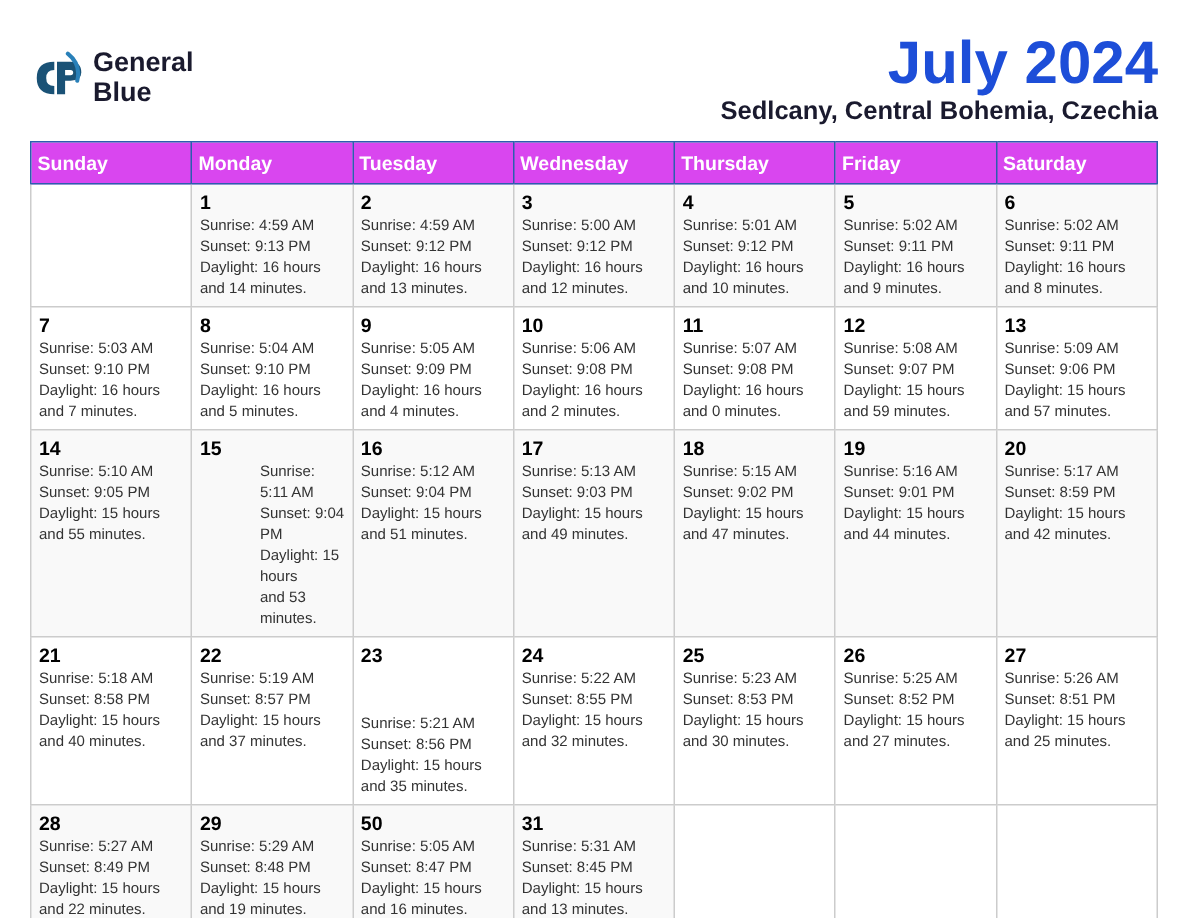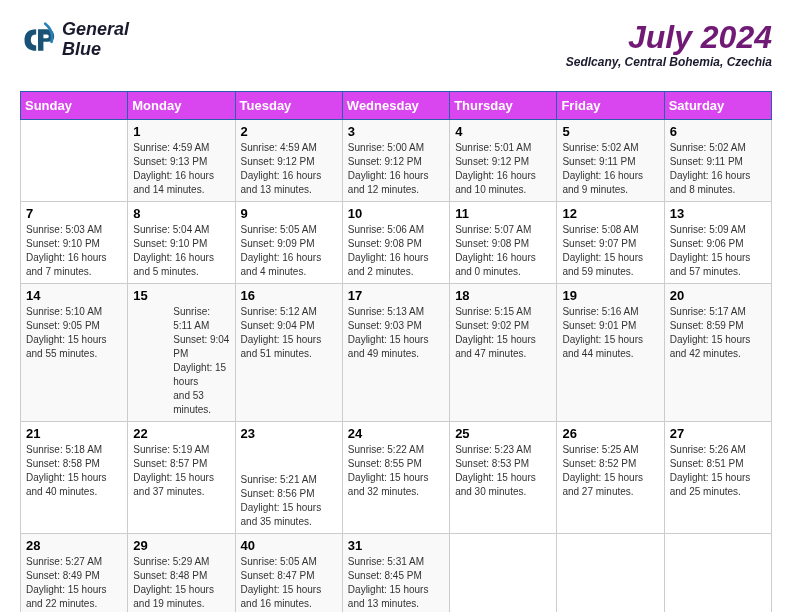--- a/index.html
+++ b/index.html
@@ -6,50 +6,49 @@
     body {
       font-family: Arial, sans-serif;
       background: #fff;
       width: 792px;
       min-height: 612px;
       padding: 20px;
     }
     .header-section {
       display: flex;
       justify-content: space-between;
-      align-items: flex-start;
-      margin-bottom: 22px;
-      font-style: italic;
+      align-items: center;
+      margin-bottom: 10px;
     }
     .logo {
       display: flex;
       align-items: center;
     }
     .logo-text {
       font-size: 18px;
       font-weight: bold;
       color: #1a1a2e;
       line-height: 1.1;
     }
     .logo-icon {
       width: 36px;
       height: 36px;
       margin-right: 6px;
     }
     .title-block {
       text-align: right;
     }
     .month-year {
-      font-size: 32px;
+      font-size: 40px;
       font-weight: bold;
-      color: #701a75;
+      color: #1d4ed8;
       line-height: 1.1;
     }
     .location {
-      font-size: 12px;
+      font-size: 17px;
       color: #1a1a2e;
       font-weight: 600;
     }
     table {
       width: 100%;
       border-collapse: collapse;
       font-size: 11px;
     }
     thead tr th {
       background-color: #d946ef;
@@ -328,21 +327,21 @@
 and 22 minutes.</div>
         </td>
         <td>
           <div class="day-number">29</div>
           <div class="day-info" style="white-space: pre-line;">Sunrise: 5:29 AM
 Sunset: 8:48 PM
 Daylight: 15 hours
 and 19 minutes.</div>
         </td>
         <td>
-          <div class="day-number">40</div>
+          <div class="day-number">50</div>
           <div class="day-info" style="white-space: pre-line;">Sunrise: 5:05 AM
 Sunset: 8:47 PM
 Daylight: 15 hours
 and 16 minutes.</div>
         </td>
         <td>
           <div class="day-number">31</div>
           <div class="day-info" style="white-space: pre-line;">Sunrise: 5:31 AM
 Sunset: 8:45 PM
 Daylight: 15 hours

